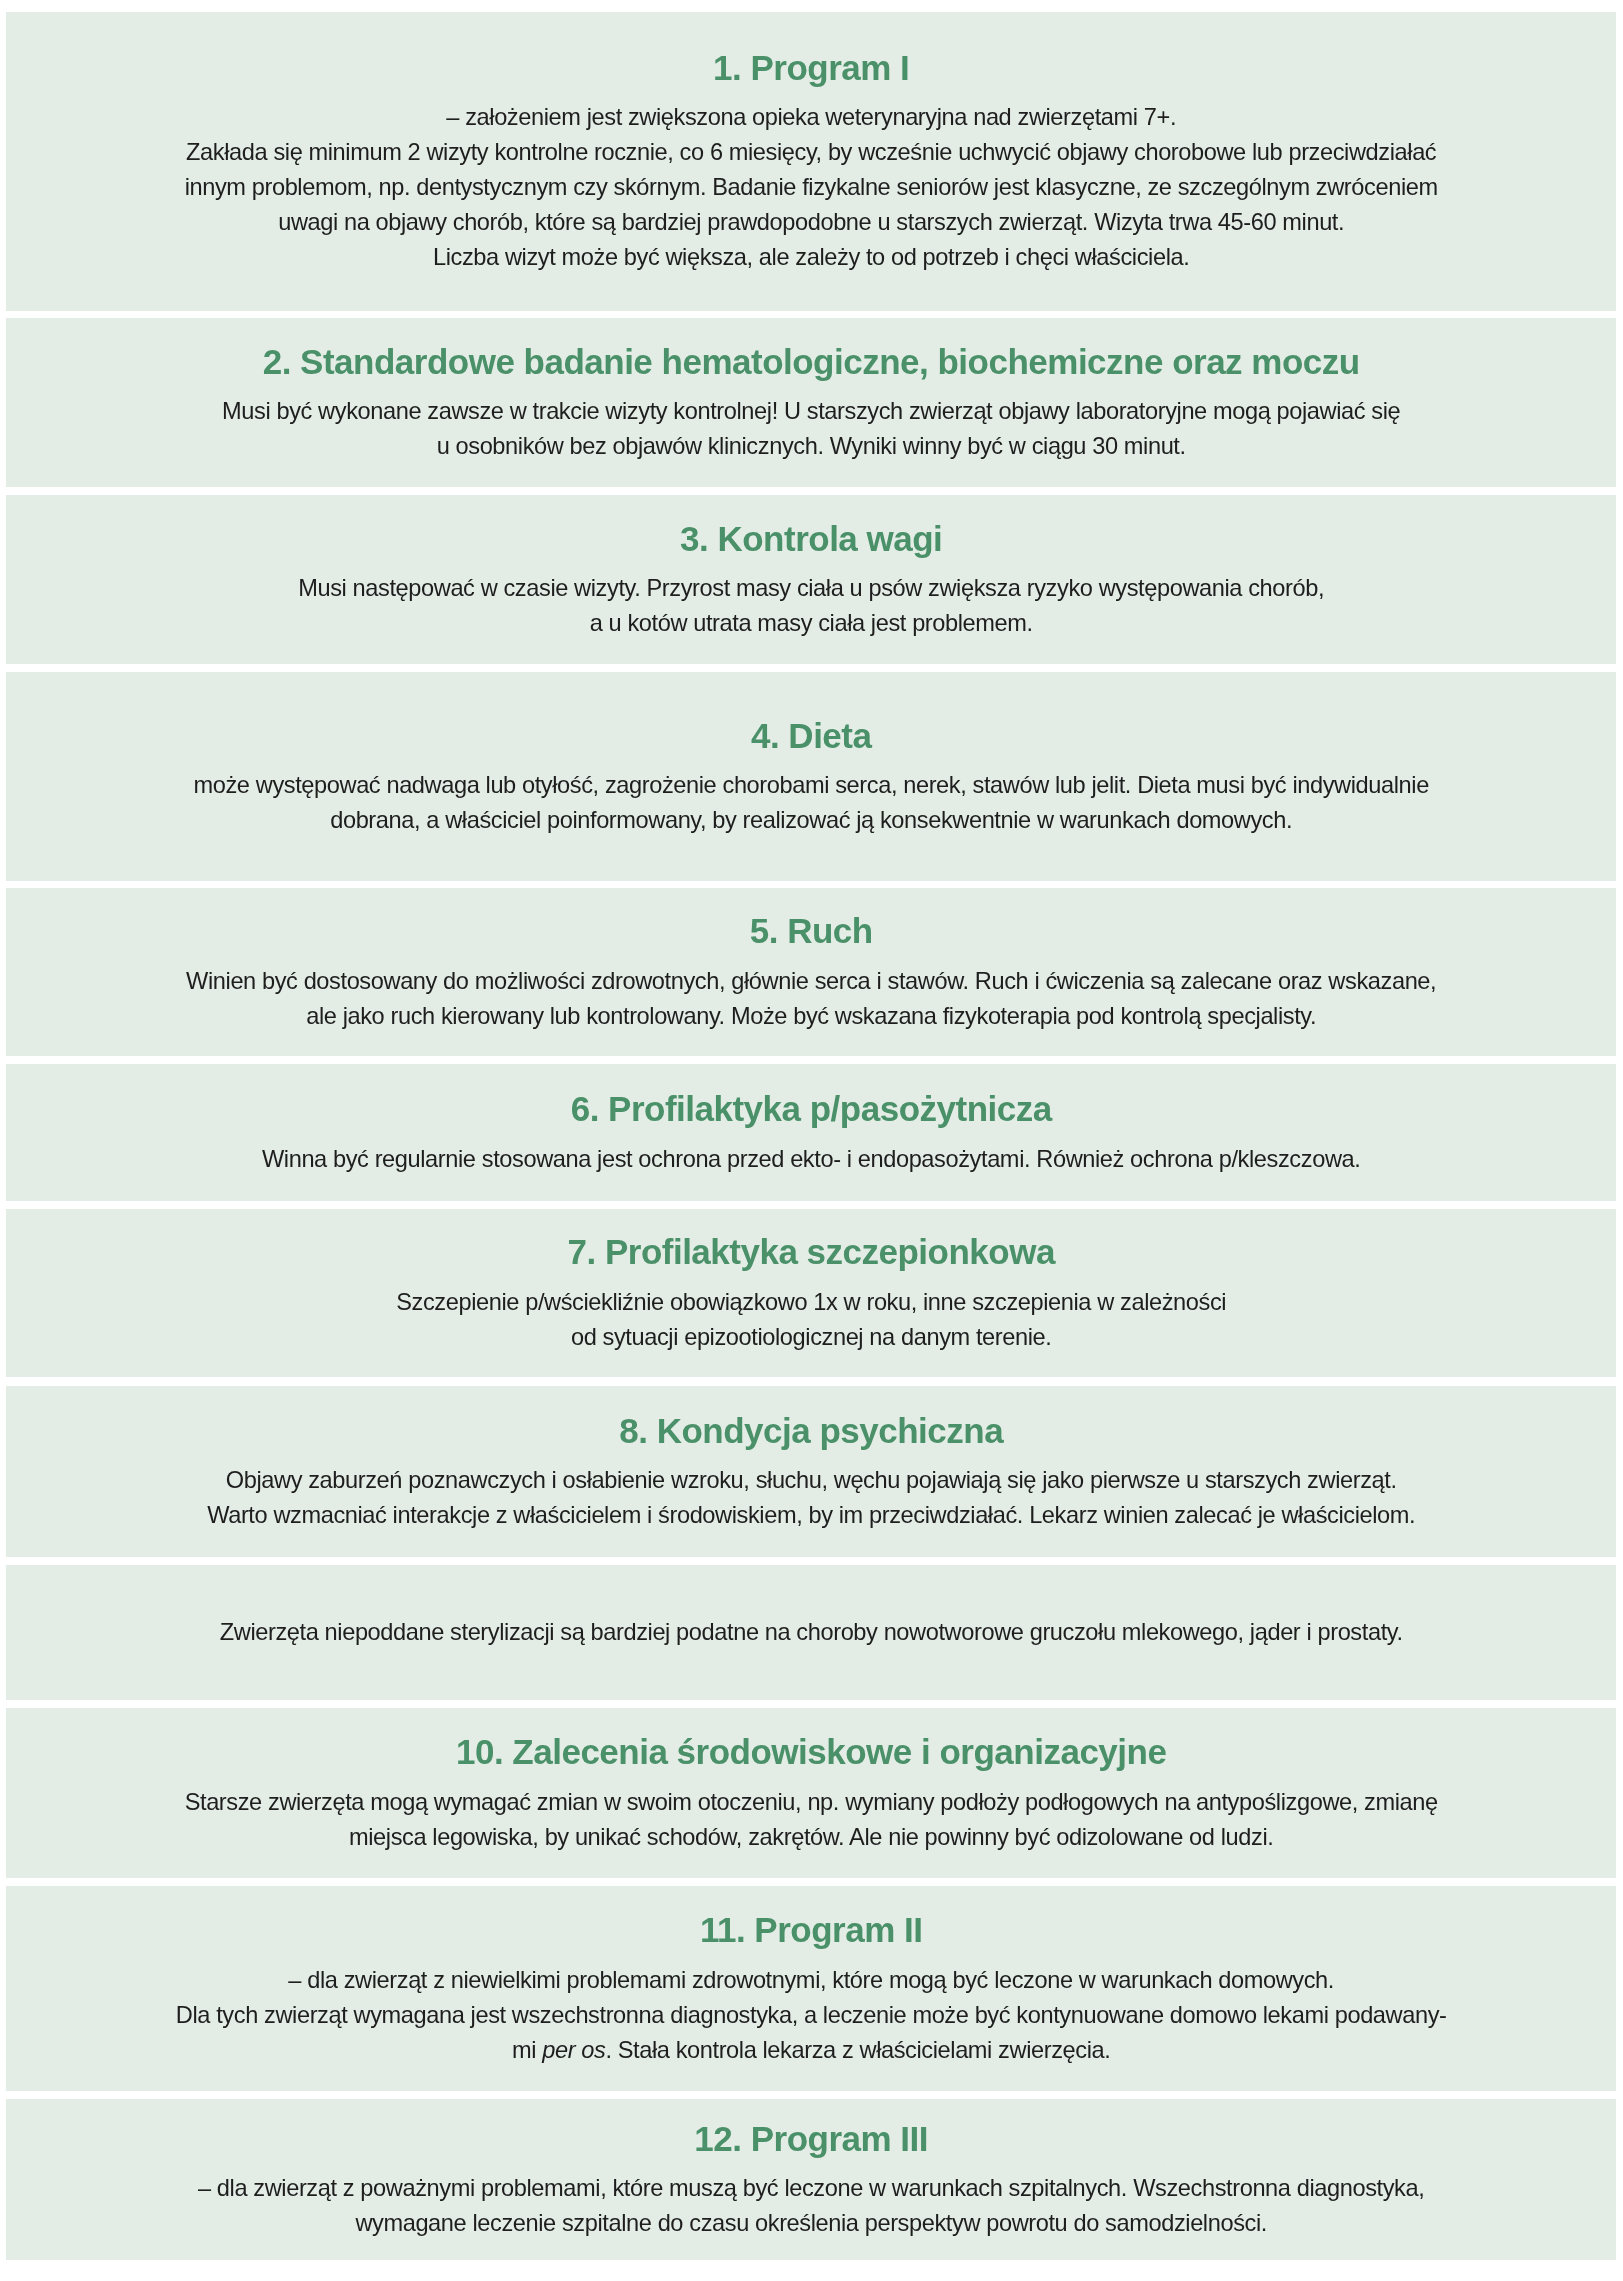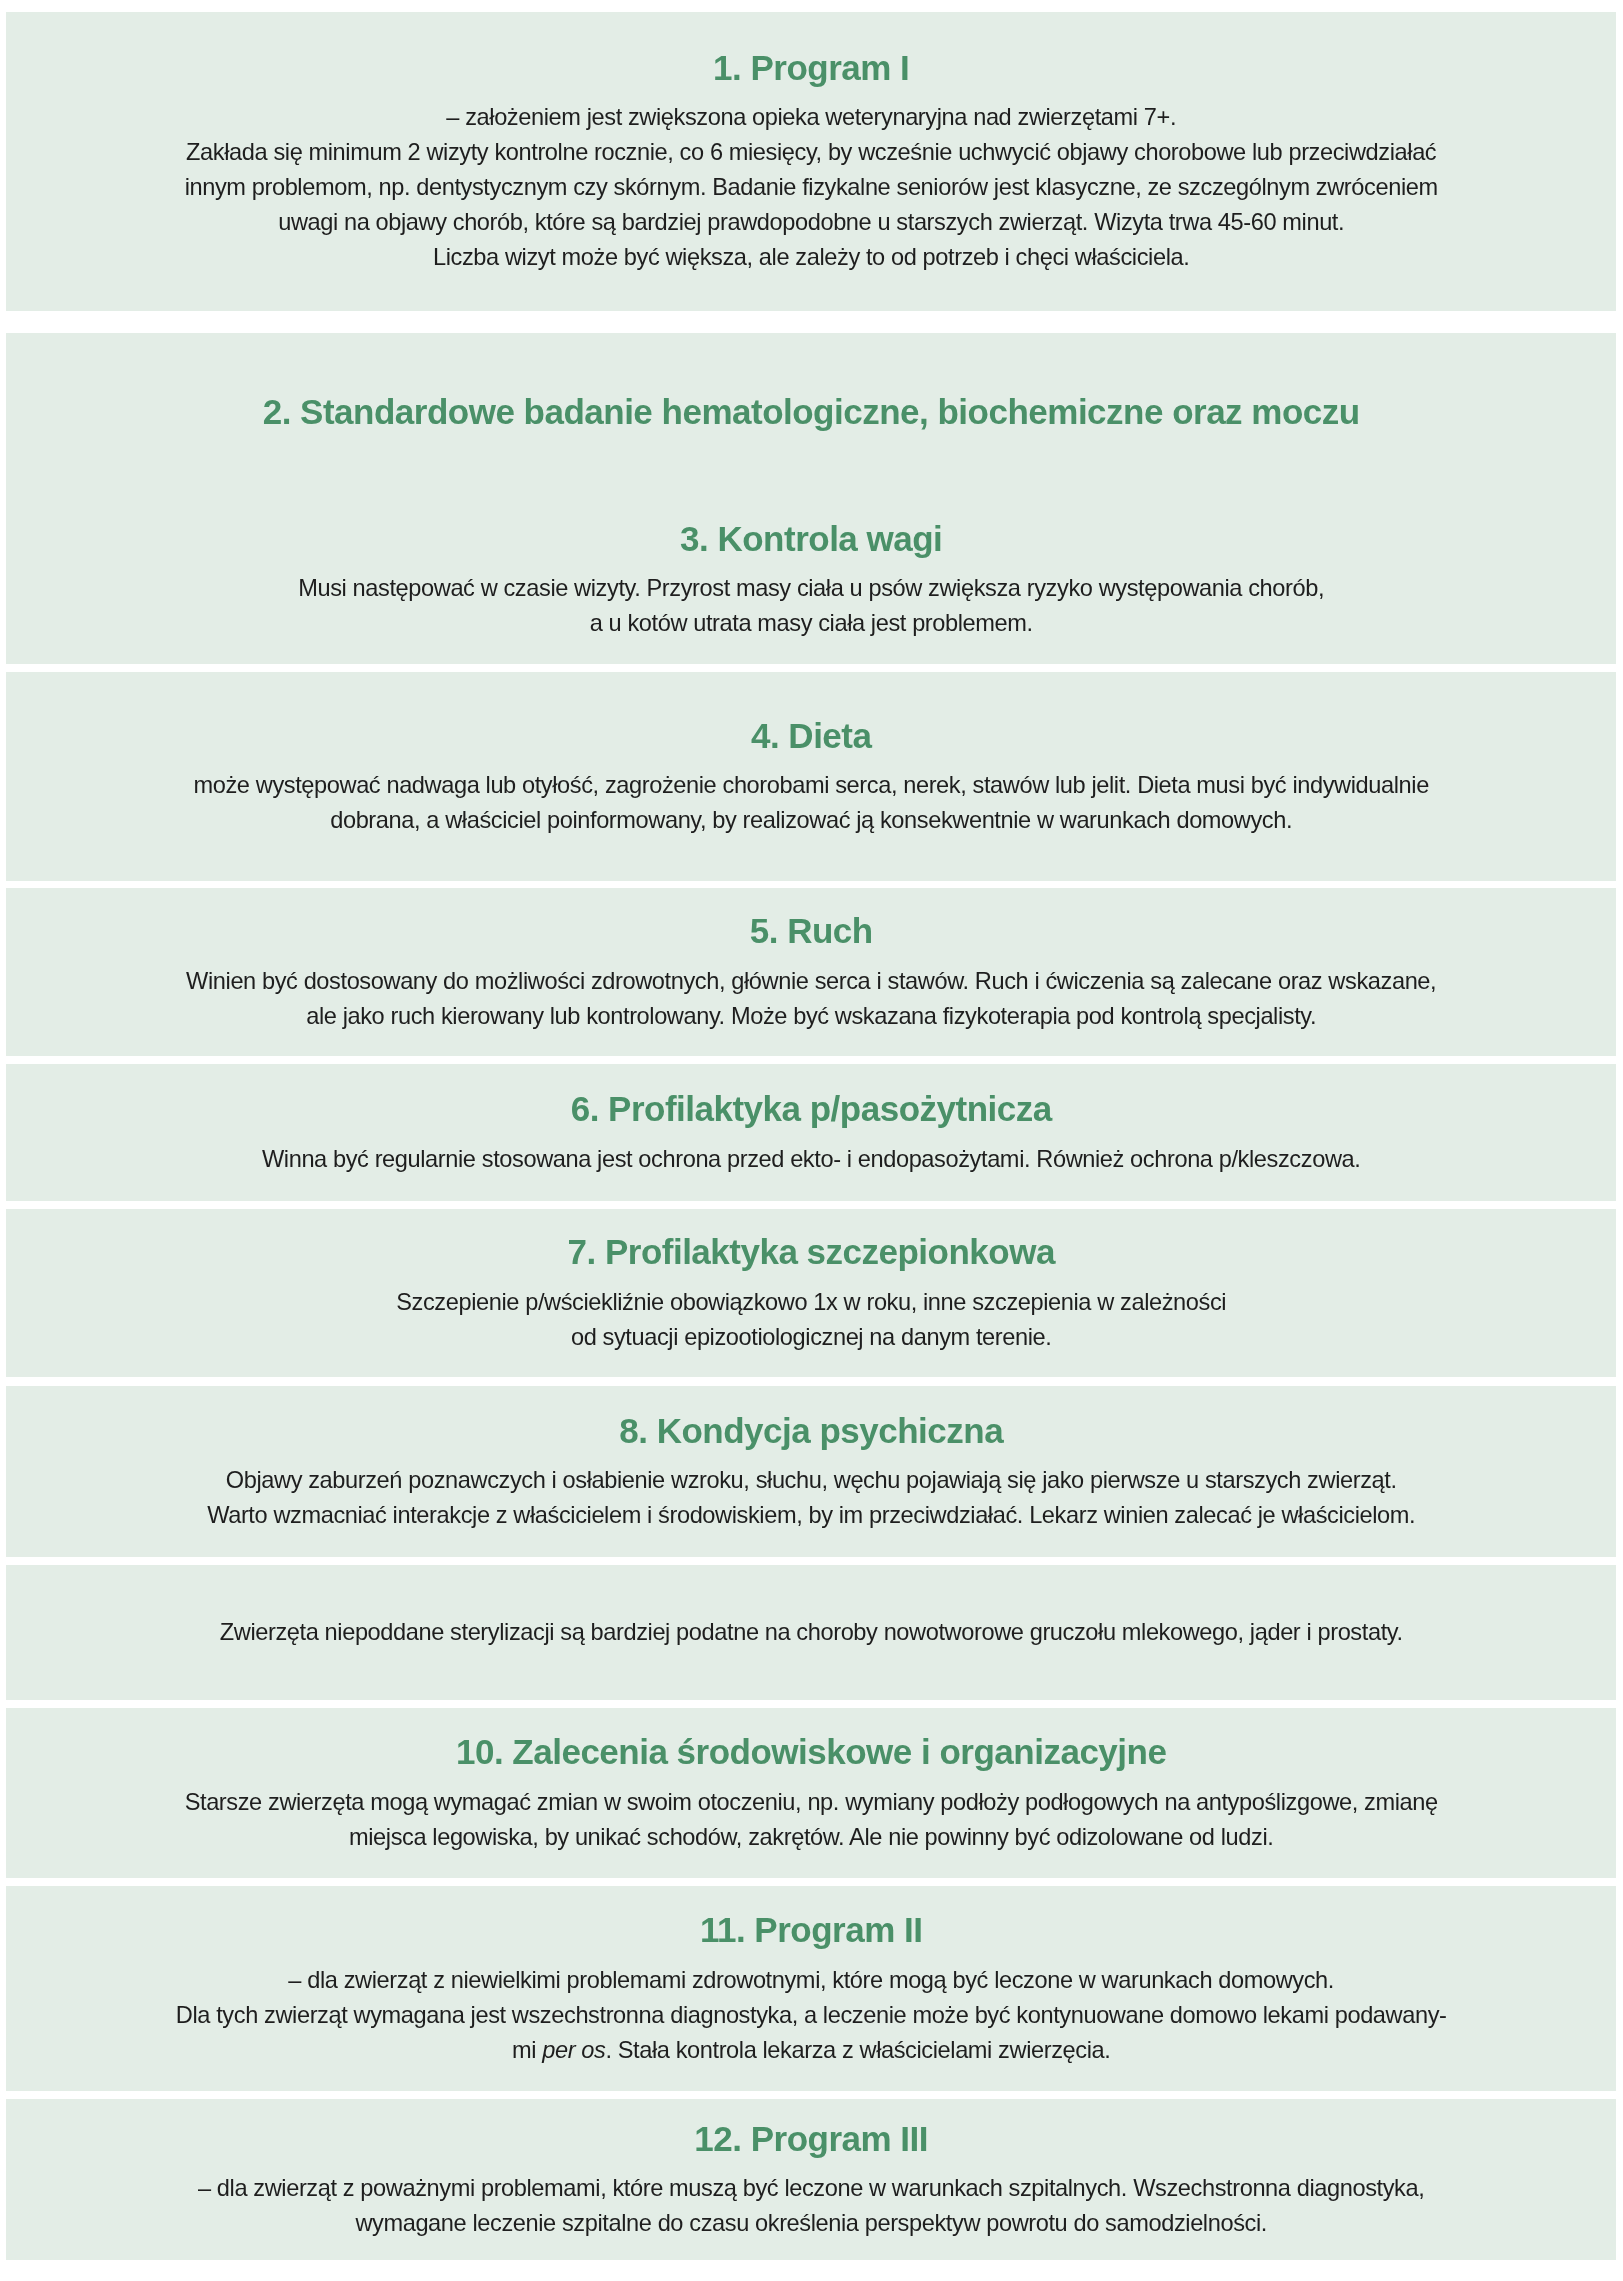--- a/index.html
+++ b/index.html
@@ -57,22 +57,26 @@
   <h2 class="panel-title">1. Program I</h2>
   <p class="panel-body">
     <span class="line">– założeniem jest zwiększona opieka weterynaryjna nad zwierzętami 7+.</span>
     <span class="line">Zakłada się minimum 2 wizyty kontrolne rocznie, co 6 miesięcy, by wcześnie uchwycić objawy chorobowe lub przeciwdziałać</span>
     <span class="line">innym problemom, np. dentystycznym czy skórnym. Badanie fizykalne seniorów jest klasyczne, ze szczególnym zwróceniem</span>
     <span class="line">uwagi na objawy chorób, które są bardziej prawdopodobne u starszych zwierząt. Wizyta trwa 45-60 minut.</span>
     <span class="line">Liczba wizyt może być większa, ale zależy to od potrzeb i chęci właściciela.</span>
   </p>
 </section>
 
-<section class="panel" style="top:318px;height:169px;margin-top:15px;">
+<section class="panel" style="top:318px;height:169px;">
   <h2 class="panel-title">2. Standardowe badanie hematologiczne, biochemiczne oraz moczu</h2>
+  <p class="panel-body">
+    <span class="line">Musi być wykonane zawsze w trakcie wizyty kontrolnej! U starszych zwierząt objawy laboratoryjne mogą pojawiać się</span>
+    <span class="line">u osobników bez objawów klinicznych. Wyniki winny być w ciągu 30 minut.</span>
+  </p>
 </section>
 
 <section class="panel" style="top:495px;height:169px;">
   <h2 class="panel-title">3. Kontrola wagi</h2>
   <p class="panel-body">
     <span class="line">Musi następować w czasie wizyty. Przyrost masy ciała u psów zwiększa ryzyko występowania chorób,</span>
     <span class="line">a u kotów utrata masy ciała jest problemem.</span>
   </p>
 </section>
 

